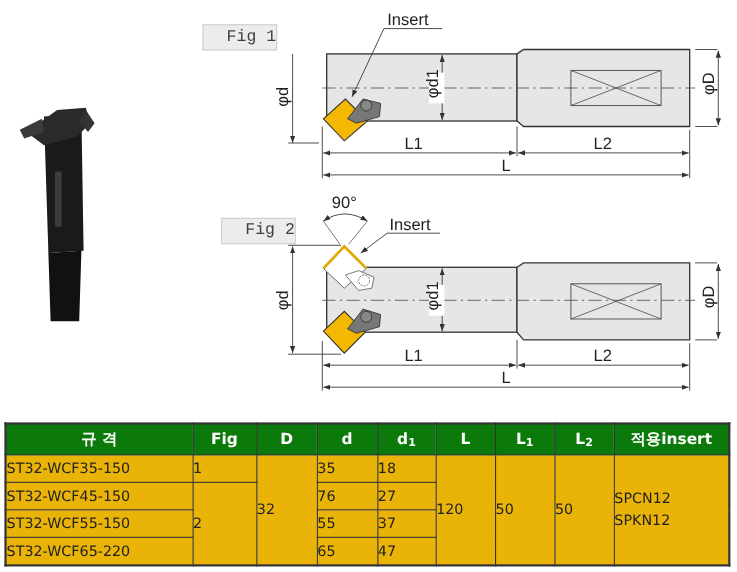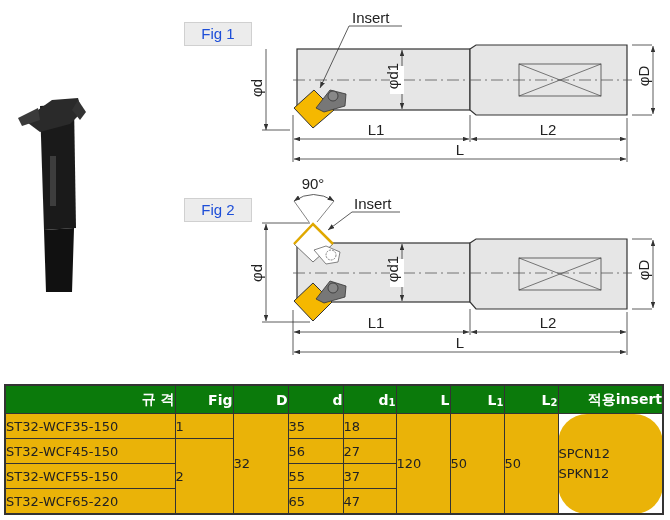--- a/index.html
+++ b/index.html
@@ -1,42 +1,42 @@
 <!DOCTYPE html>
 <html><head>
 <meta charset="utf-8">
 <style>
   html,body{margin:0;padding:0;background:#fff;}
   body{width:670px;height:520px;position:relative;overflow:hidden;font-family:"DejaVu Sans",sans-serif;}
   .photo{position:absolute;left:0;top:60px;width:120px;height:240px;}
-  .fig-label{position:absolute;width:66px;height:22px;background:#ececec;border:1px solid #d0d0d0;font-family:Liberation Sans, sans-serif;font-size:15px;color:#1d4ed8;text-align:center;line-height:22px;}
+  .fig-label{position:absolute;width:66px;height:22px;background:#ececec;border:1px solid #d0d0d0;font-family:Liberation Mono, monospace;font-size:15px;color:#404040;text-align:right;line-height:22px;}
   svg text{font-family:"Liberation Sans",sans-serif;}
   .drawing{position:absolute;left:0;top:0;}
   table.spec{position:absolute;left:4px;top:384px;border-collapse:collapse;font-family:"DejaVu Sans",sans-serif;font-size:13px;color:#222;}
-  table.spec th{background:#0b7a0b;color:#fff;font-weight:bold;height:27px;border:1.5px solid #333;font-size:14px;padding:0;text-align:right;}
+  table.spec th{background:#0b7a0b;color:#fff;font-weight:bold;height:27px;border:1.5px solid #333;font-size:14px;padding:0;}
   table.spec td{border:1.5px solid #333;text-align:left;height:24px;padding:0;background:#eab308;}
   table.spec{border:2px solid #333;}
   sub{font-size:10px;vertical-align:baseline;position:relative;top:1px;}
 </style>
 </head>
 <body>
 
 <svg class="photo" viewBox="0 0 120 240">
   <g>
     <path d="M40,46 L74,44 L76,168 L44,170 Z" fill="#1a1a1a"></path>
     <path d="M44,170 L74,168 L72,232 L46,232 Z" fill="#111"></path>
     <path d="M24,60 L52,40 L78,38 L82,52 L70,64 L40,72 Z" fill="#2a2a2a"></path>
     <path d="M18,58 L38,48 L40,60 L22,66 Z" fill="#3a3a3a"></path>
     <path d="M78,40 L86,52 L80,60 L72,50 Z" fill="#333"></path>
     <rect x="50" y="96" width="6" height="50" fill="#555" opacity="0.6"></rect>
   </g>
 </svg>
 
 <div class="fig-label" style="left:184px;top:22px;">Fig 1</div>
-<div class="fig-label" style="left:184px;top:198px;">Fig 2</div>
+<div class="fig-label" style="left:201px;top:198px;">Fig 2</div>
 
 <svg class="drawing" width="670" height="380">
   <defs>
     <marker id="ar" markerWidth="8" markerHeight="6" refX="8" refY="3" orient="auto">
         <path d="M0,0 L8,3 L0,6 Z" fill="#333"></path>
       </marker>
     <marker id="al" markerWidth="8" markerHeight="6" refX="0" refY="3" orient="auto">
         <path d="M8,0 L0,3 L8,6 Z" fill="#333"></path>
       </marker>
   </defs>
@@ -153,29 +153,29 @@
   <tbody>
     <tr>
       <td>ST32-WCF35-150</td>
       <td>1</td>
       <td rowspan="4">32</td>
       <td>35</td>
       <td>18</td>
       <td rowspan="4">120</td>
       <td rowspan="4">50</td>
       <td rowspan="4">50</td>
-      <td rowspan="4" style="line-height:20px;border-radius:29px;">
+      <td rowspan="4" style="line-height:20px;">
         <div>SPCN12</div>
         <div>SPKN12</div>
       </td>
     </tr>
     <tr>
       <td>ST32-WCF45-150</td>
       <td rowspan="3">2</td>
-      <td>56</td>
+      <td>76</td>
       <td>27</td>
     </tr>
     <tr>
       <td>ST32-WCF55-150</td>
       <td>55</td>
       <td>37</td>
     </tr>
     <tr>
       <td>ST32-WCF65-220</td>
       <td>65</td>

